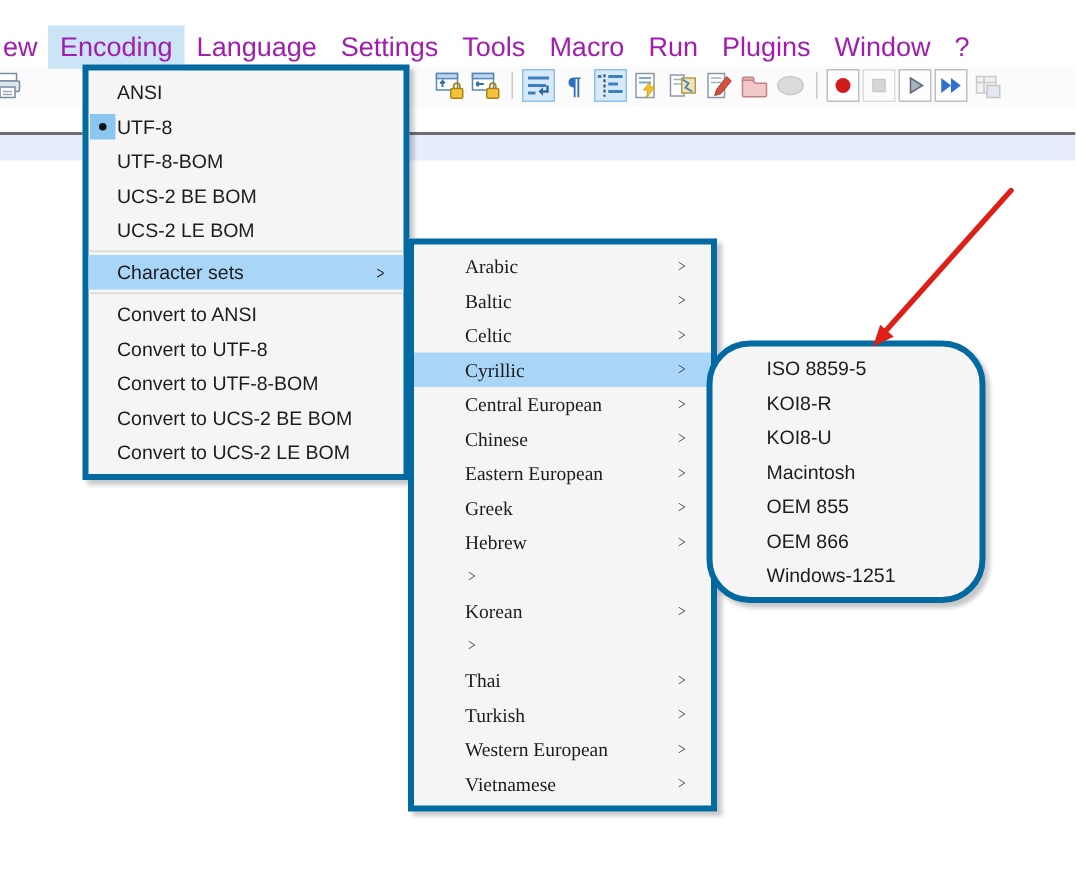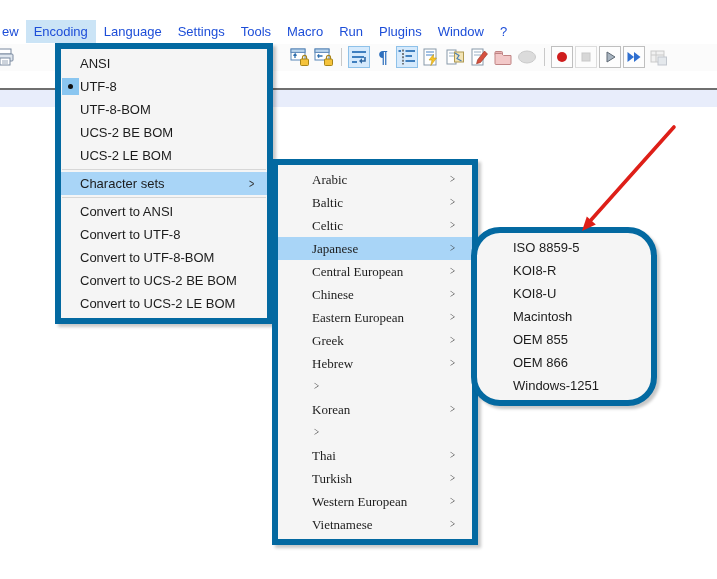--- a/index.html
+++ b/index.html
@@ -6,21 +6,21 @@
   body{
     width:717px;height:579px;position:relative;overflow:hidden;
     background:#ffffff;
     font-family:"Liberation Sans", sans-serif;
     -webkit-font-smoothing:antialiased;
   }
   
   .menubar{
     position:absolute;left:0;top:19px;height:24px;width:100%;
     display:flex;align-items:center;
-    font-size:13px;color:#1d4ed8;background:#ffffff;z-index:2;
+    font-size:18px;color:#a21caf;background:#ffffff;z-index:2;
   }
   .menubar .mitem{padding:4px 8px;white-space:nowrap;cursor:default;}
   .menubar .mitem:first-child{padding-left:2px;padding-right:7px;}
   .menubar .mitem.open{background:#cbe4f6;}
   
   .toolbar{
     position:absolute;left:0;top:44px;width:100%;height:27px;
     background:#fbfbfb;z-index:1;
   }
   #tb-print{position:absolute;left:-6px;top:2px;}
@@ -34,21 +34,21 @@
   .tbi.framed{border-color:#bfbfbf;background:#fdfdfd;}
   .tbi.disabled{opacity:.5;}
   .tbsep{width:1px;height:18px;background:#c9c9c9;margin:0 4px;flex:none;}
   
   .tabband{
     position:absolute;left:0;top:88px;width:100%;height:19px;
     background:#e8edfb;border-top:2px solid #6f6f6f;box-sizing:border-box;z-index:0;
   }
   
   .menu-panel{
-    position:absolute;background:#f5f5f5;border:6px solid #0369a1;
+    position:absolute;background:#f5f5f5;border:4px solid #0369a1;
     box-shadow:3px 3px 3px rgba(0,0,0,.22);
     box-sizing:border-box;padding:3px 0;font-size:13px;color:#1c1c1c;
   }
   #encoding-menu{left:55px;top:43px;width:218px;z-index:10;}
   #charsets-menu{left:272px;top:159px;width:206px;z-index:11;font-family:Liberation Serif, serif;}
   #cyrillic-menu{left:471px;top:227px;width:186px;z-index:12;border-radius:29px;}
   .menu-row{height:23px;display:flex;align-items:center;cursor:default;}
   .menu-row.highlight{background:#a9d5f7;}
   .menu-row .label{flex:1;white-space:nowrap;overflow:hidden;}
   .menu-row .arrow{width:16px;flex:none;text-align:left;font-size:12px;color:#333;transform:scaleX(.75);}
@@ -262,21 +262,21 @@
     </div>
     <div class="menu-row">
       <span class="label">Baltic</span>
       <span class="arrow">&gt;</span>
     </div>
     <div class="menu-row">
       <span class="label">Celtic</span>
       <span class="arrow">&gt;</span>
     </div>
     <div class="menu-row highlight">
-      <span class="label">Japanese</span>
+      <span class="label">Cyrillic</span>
       <span class="arrow">&gt;</span>
     </div>
     <div class="menu-row">
       <span class="label">Central European</span>
       <span class="arrow">&gt;</span>
     </div>
     <div class="menu-row">
       <span class="label">Chinese</span>
       <span class="arrow">&gt;</span>
     </div>

